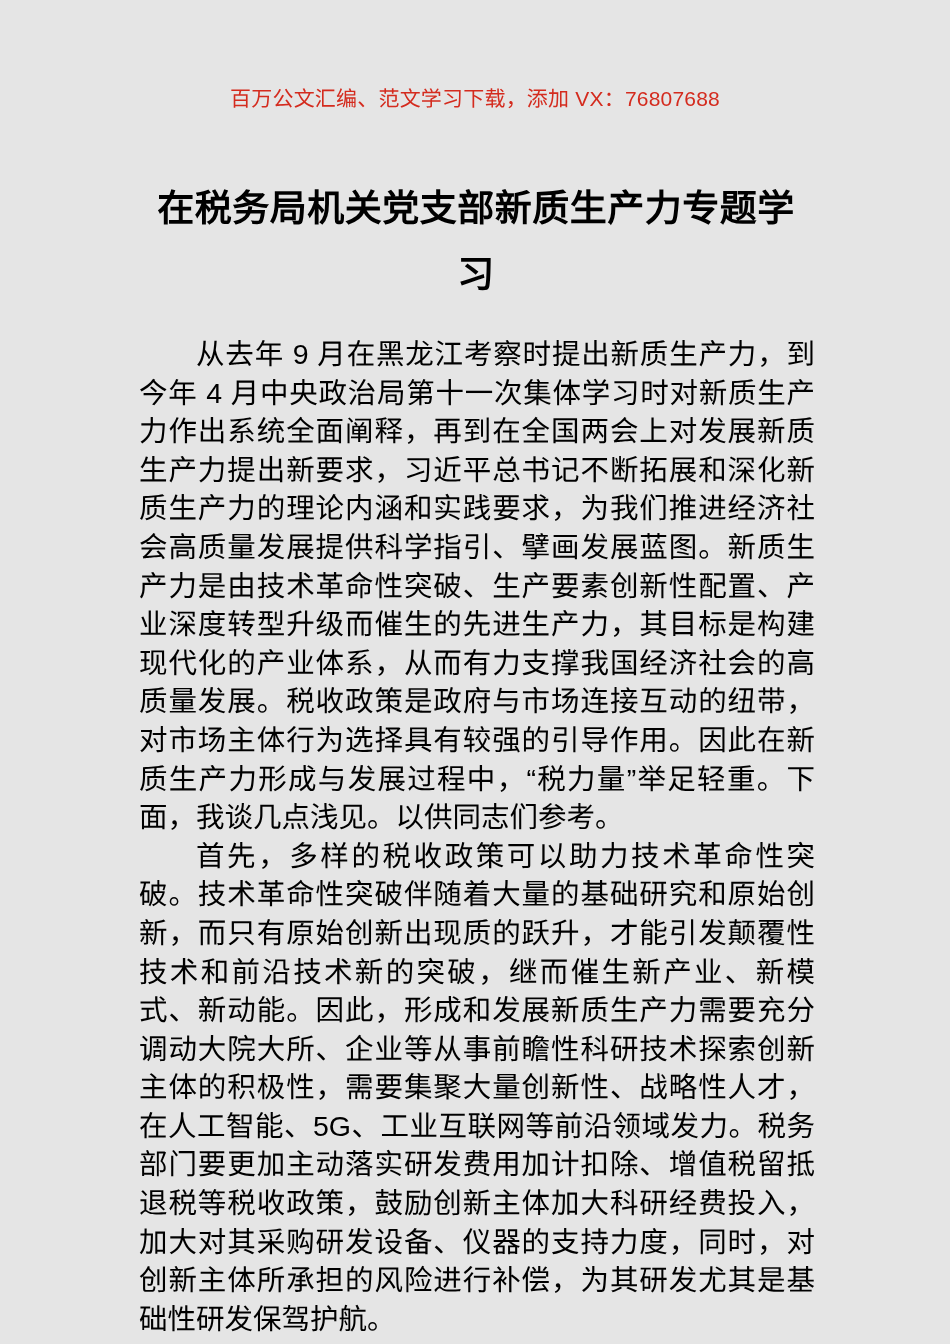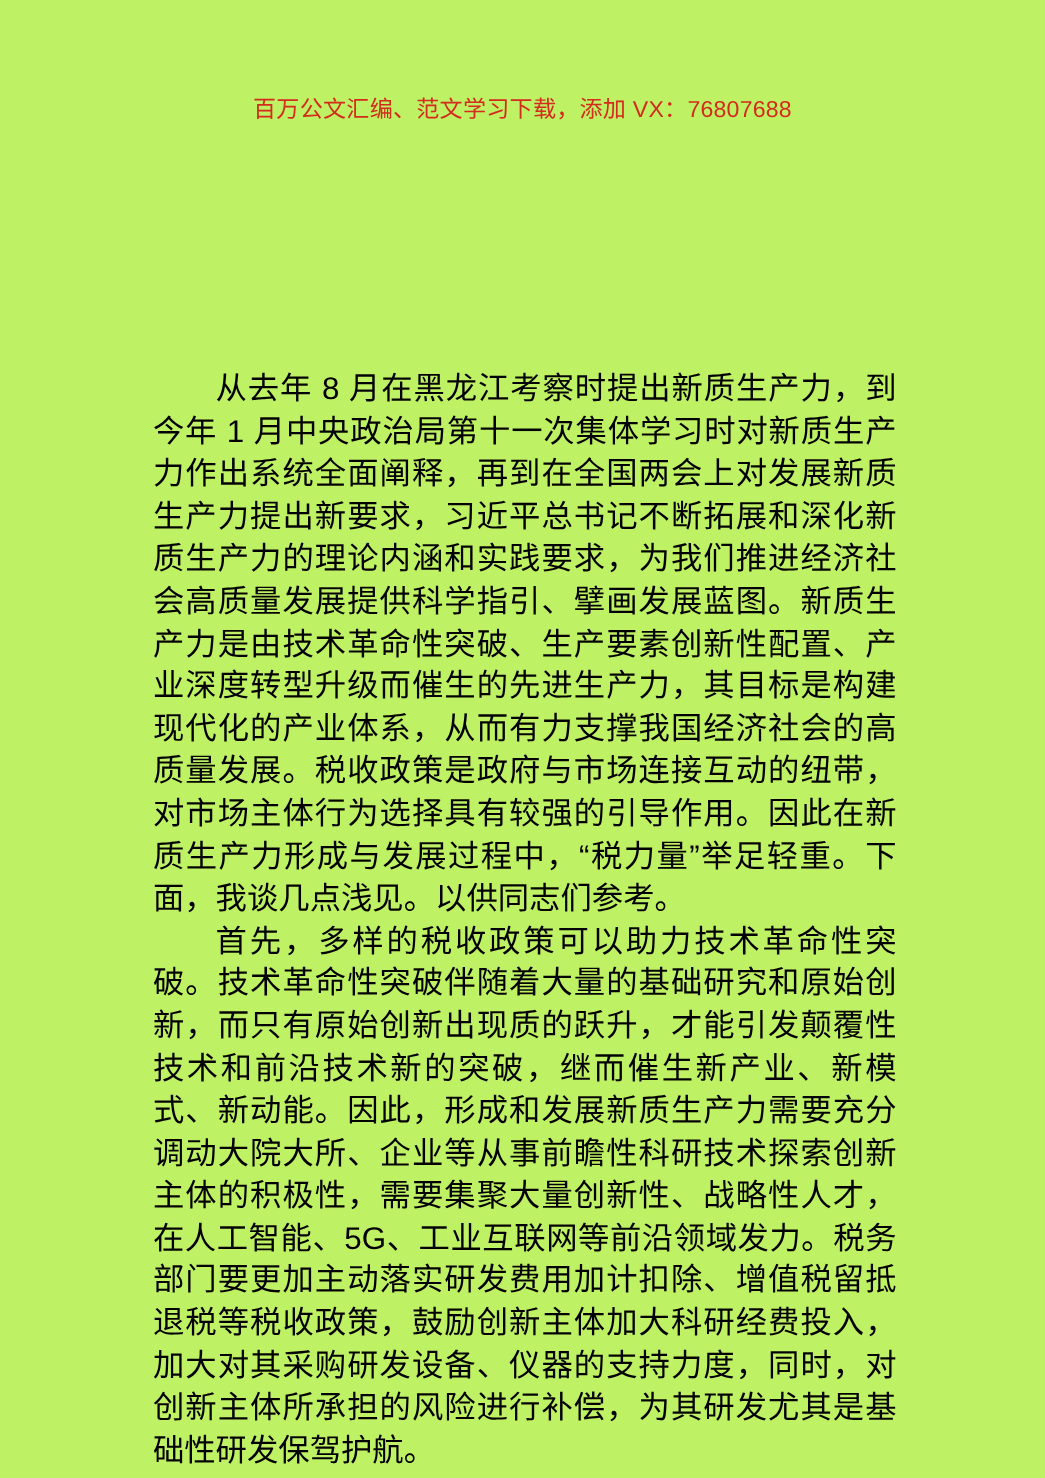--- a/index.html
+++ b/index.html
@@ -6,21 +6,21 @@
   html, body {
     margin: 0;
     padding: 0;
     background: #ffffff;
   }
 
   .page {
     position: relative;
     width: 950px;
     height: 1344px;
-    background: #bef264;
+    background: #e5e5e5;
     overflow: hidden;
     font-family: "Liberation Sans", "DejaVu Sans", sans-serif;
     -webkit-font-smoothing: antialiased;
   }
 
   
   .promo-banner {
     position: absolute;
     top: 82px;
     left: 0;
@@ -75,20 +75,21 @@
   }
 </style>
 </head>
 <body>
 
 <div class="page">
 
   <div class="promo-banner">百万公文汇编、范文学习下载，添加 VX：76807688</div>
 
   <div class="doc-title">
+    <span class="title-line">在税务局机关党支部新质生产力专题学习</span>
   </div>
 
   <div class="doc-body">
-    <p class="para">从去年 8 月在黑龙江考察时提出新质生产力，到今年 1 月中央政治局第十一次集体学习时对新质生产力作出系统全面阐释，再到在全国两会上对发展新质生产力提出新要求，习近平总书记不断拓展和深化新质生产力的理论内涵和实践要求，为我们推进经济社会高质量发展提供科学指引、擘画发展蓝图。新质生产力是由技术革命性突破、生产要素创新性配置、产业深度转型升级而催生的先进生产力，其目标是构建现代化的产业体系，从而有力支撑我国经济社会的高质量发展。税收政策是政府与市场连接互动的纽带，对市场主体行为选择具有较强的引导作用。因此在新质生产力形成与发展过程中，“税力量”举足轻重。下面，我谈几点浅见。以供同志们参考。</p>
+    <p class="para">从去年 9 月在黑龙江考察时提出新质生产力，到今年 4 月中央政治局第十一次集体学习时对新质生产力作出系统全面阐释，再到在全国两会上对发展新质生产力提出新要求，习近平总书记不断拓展和深化新质生产力的理论内涵和实践要求，为我们推进经济社会高质量发展提供科学指引、擘画发展蓝图。新质生产力是由技术革命性突破、生产要素创新性配置、产业深度转型升级而催生的先进生产力，其目标是构建现代化的产业体系，从而有力支撑我国经济社会的高质量发展。税收政策是政府与市场连接互动的纽带，对市场主体行为选择具有较强的引导作用。因此在新质生产力形成与发展过程中，“税力量”举足轻重。下面，我谈几点浅见。以供同志们参考。</p>
     <p class="para">首先，多样的税收政策可以助力技术革命性突破。技术革命性突破伴随着大量的基础研究和原始创新，而只有原始创新出现质的跃升，才能引发颠覆性技术和前沿技术新的突破，继而催生新产业、新模式、新动能。因此，形成和发展新质生产力需要充分调动大院大所、企业等从事前瞻性科研技术探索创新主体的积极性，需要集聚大量创新性、战略性人才，在人工智能、5G、工业互联网等前沿领域发力。税务部门要更加主动落实研发费用加计扣除、增值税留抵退税等税收政策，鼓励创新主体加大科研经费投入，加大对其采购研发设备、仪器的支持力度，同时，对创新主体所承担的风险进行补偿，为其研发尤其是基础性研发保驾护航。</p>
   </div>
 
 </div>
 
 </body></html>

